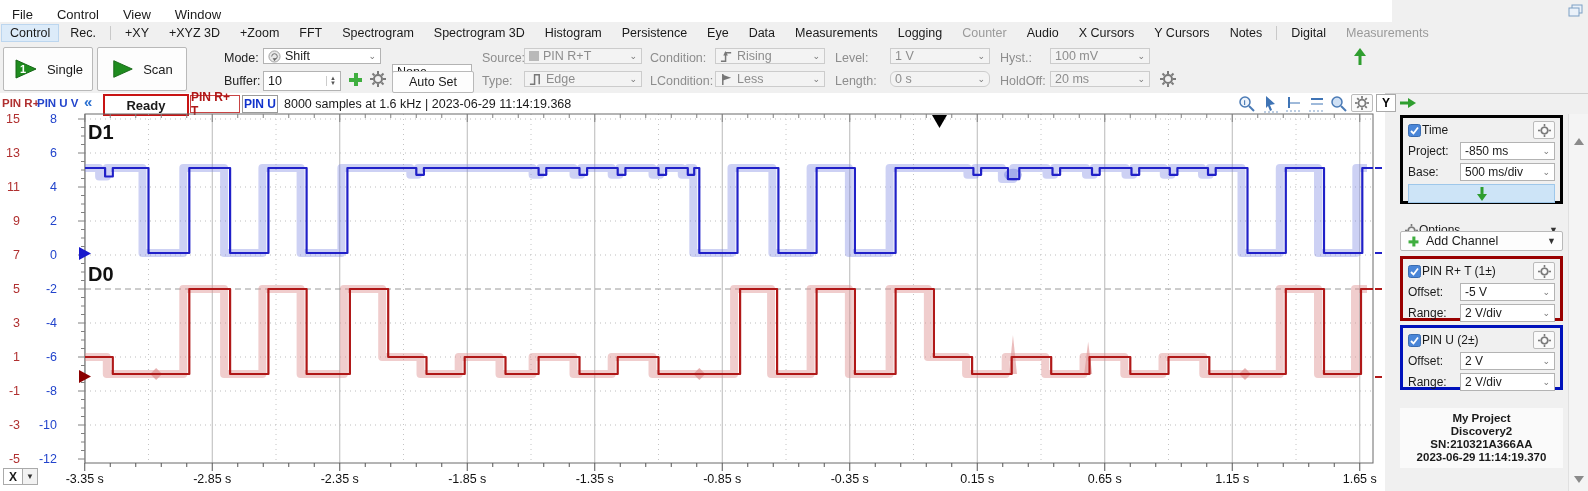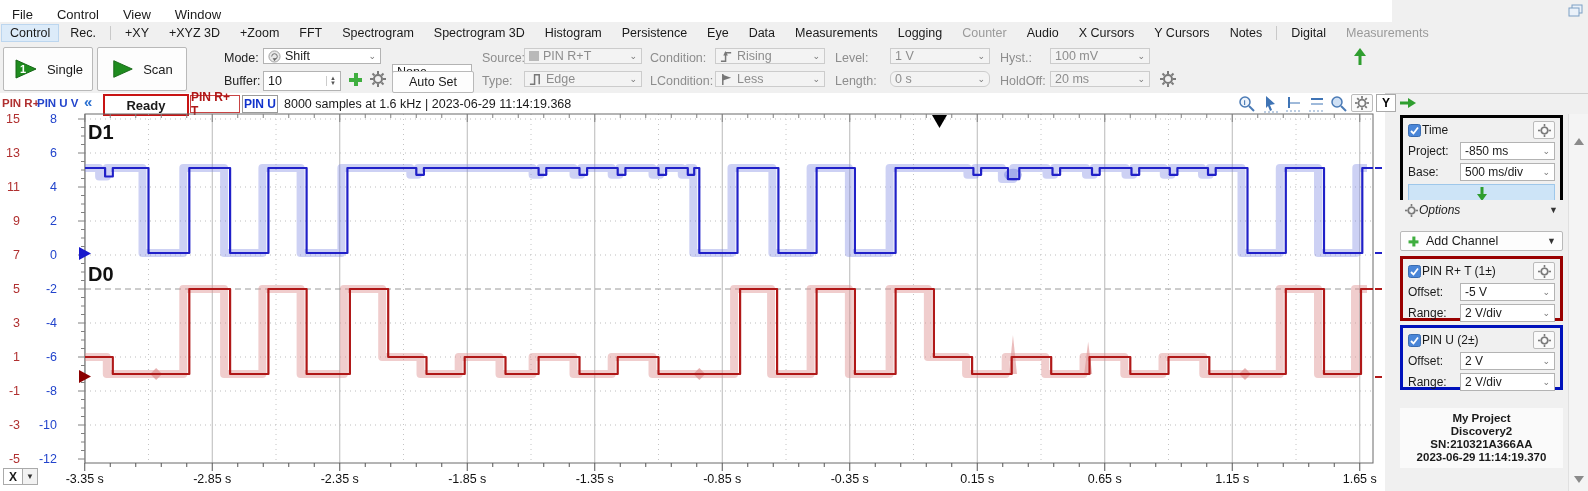--- a/index.html
+++ b/index.html
@@ -614,21 +614,21 @@
     </div>
   </div>
   <div class="prow" style="height:17px;background:#cde4f7;border:1px solid #9ec7ea;justify-content:center;">
     <svg width="12" height="14" viewBox="0 0 12 14">
         <line x1="6" y1="0" x2="6" y2="8" stroke="#2f9e2f" stroke-width="3"></line>
         <polygon points="6,14 1,7 11,7" fill="#2f9e2f"></polygon>
       </svg>
   </div>
 </div>
 
-<div class="panelbox" style="left:1400px;top:200px;width:163px;height:20px;padding:0 5px;font-style:italic;">
+<div class="panelbox" style="left:1400px;top:220px;width:163px;height:20px;padding:0 5px;">
   <div class="phead" style="height:20px;">
     <span class="ico">
       <svg width="13" height="13" viewBox="0 0 16 16">
           <circle cx="8" cy="8" r="4" fill="none" stroke="#7a7a7a" stroke-width="2"></circle>
           <g stroke="#7a7a7a" stroke-width="2">
             <line x1="8" y1="0" x2="8" y2="3"></line>
             <line x1="8" y1="13" x2="8" y2="16"></line>
             <line x1="0" y1="8" x2="3" y2="8"></line>
             <line x1="13" y1="8" x2="16" y2="8"></line>
           </g>

